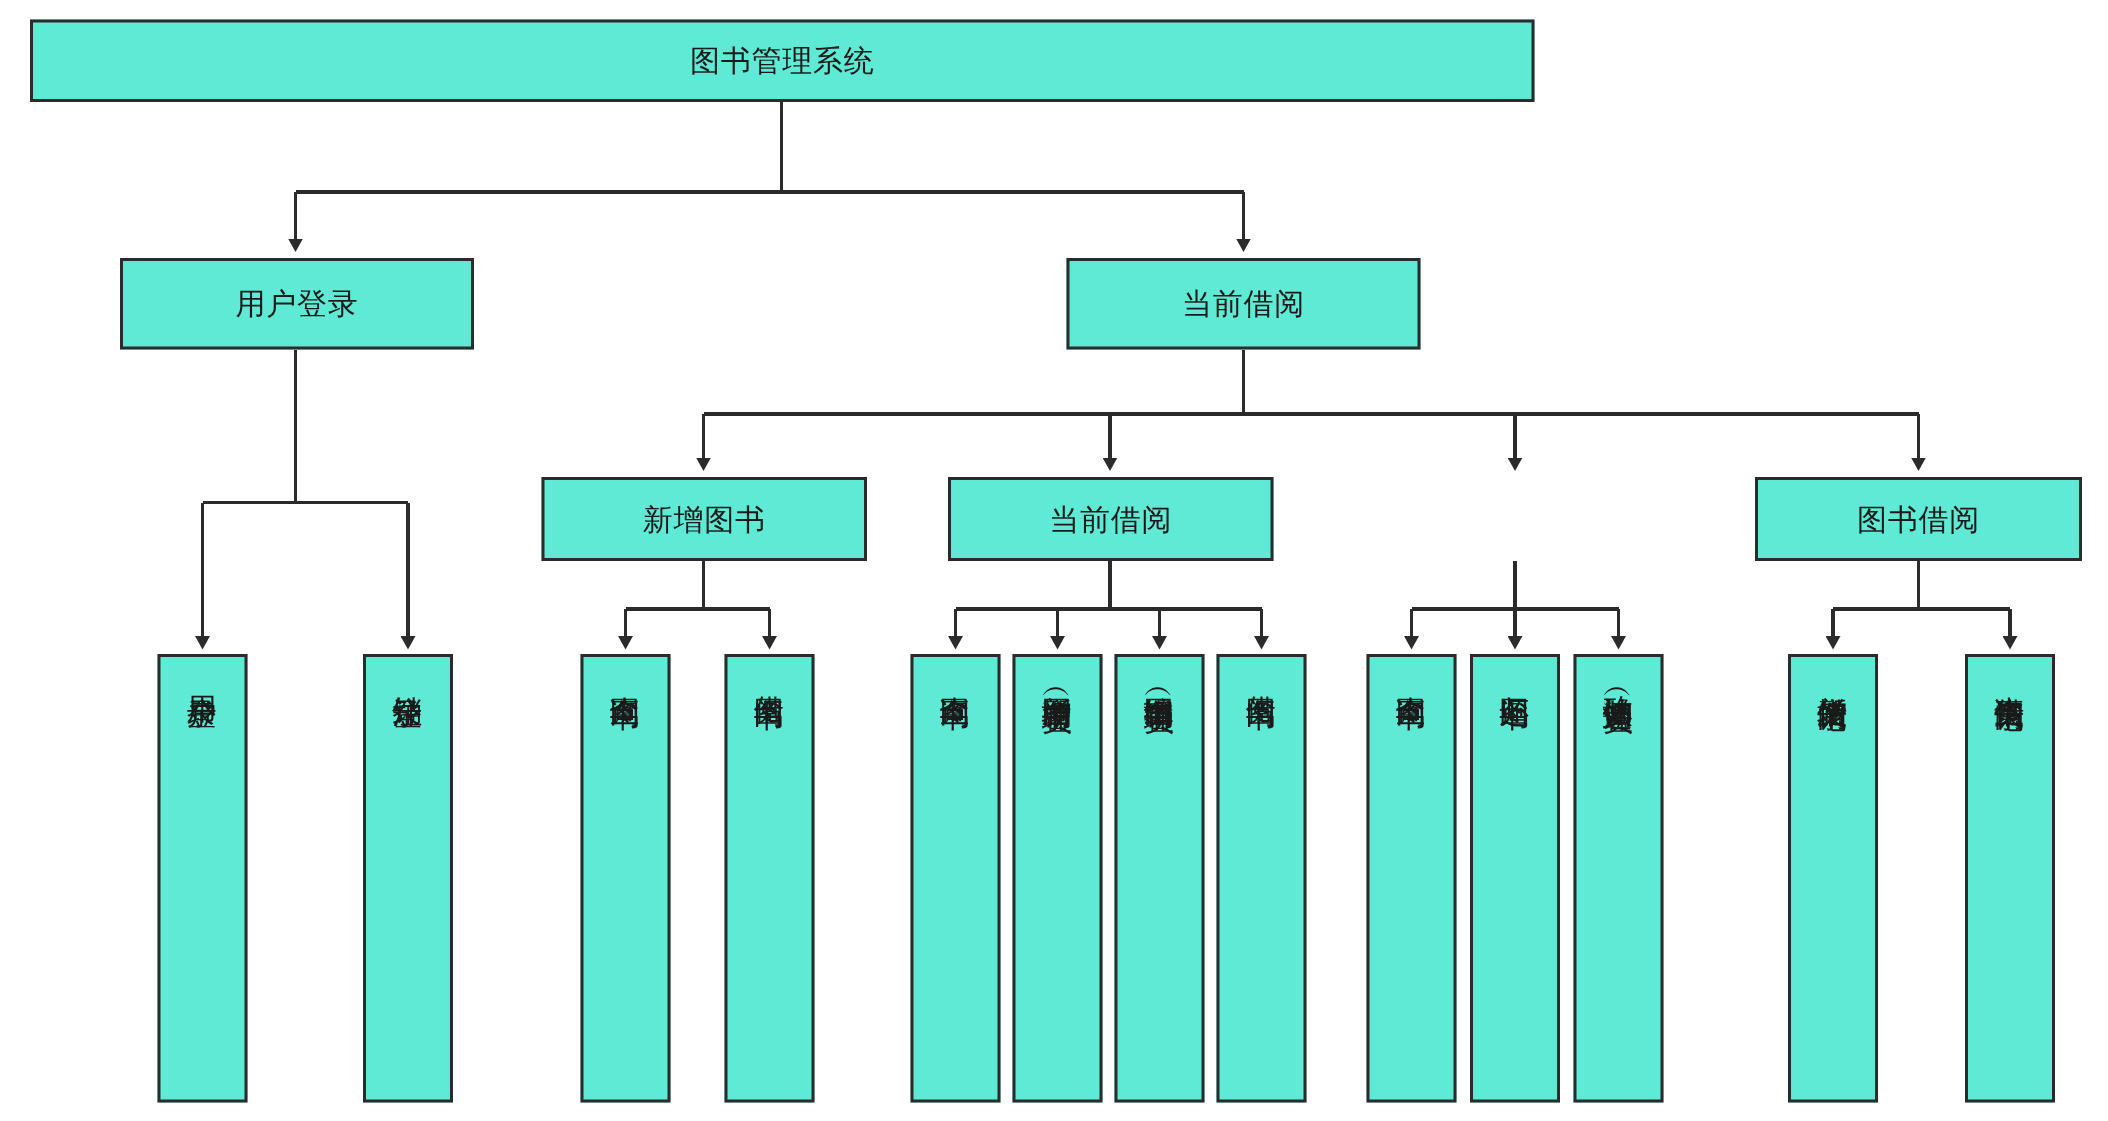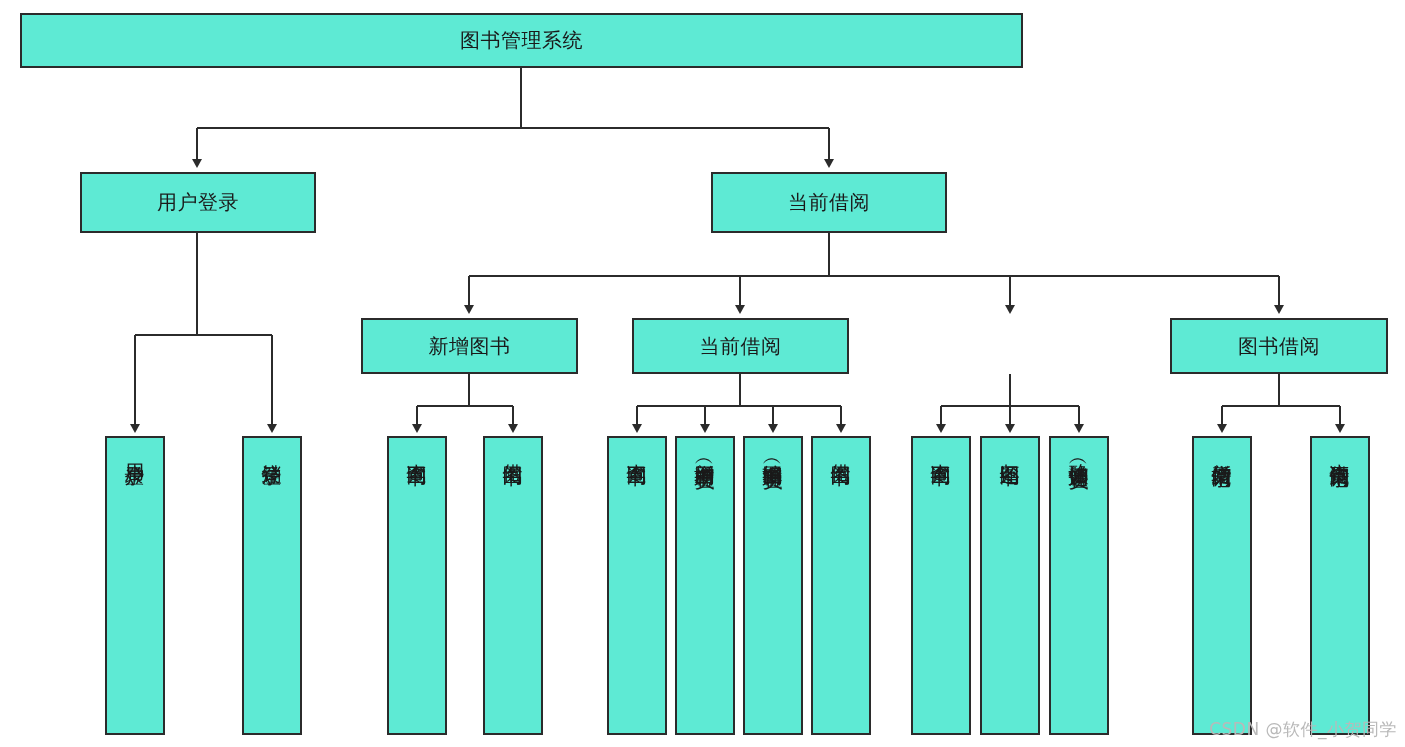--- a/index.html
+++ b/index.html
@@ -182,15 +182,14 @@
     <span class="node-label">确认归还（管理员）</span>
   </div>
 
   <div class="node-box leaf" style="left:1192px; top:436px; width:60px; height:299px;">
     <span class="node-label">新增借阅记录</span>
   </div>
   <div class="node-box leaf" style="left:1310px; top:436px; width:60px; height:299px;">
     <span class="node-label">查询借阅记录</span>
   </div>
 
-  <div class="watermark">CSDN @软件_小贺同学</div>
 
 </div>
 
 </body></html>

